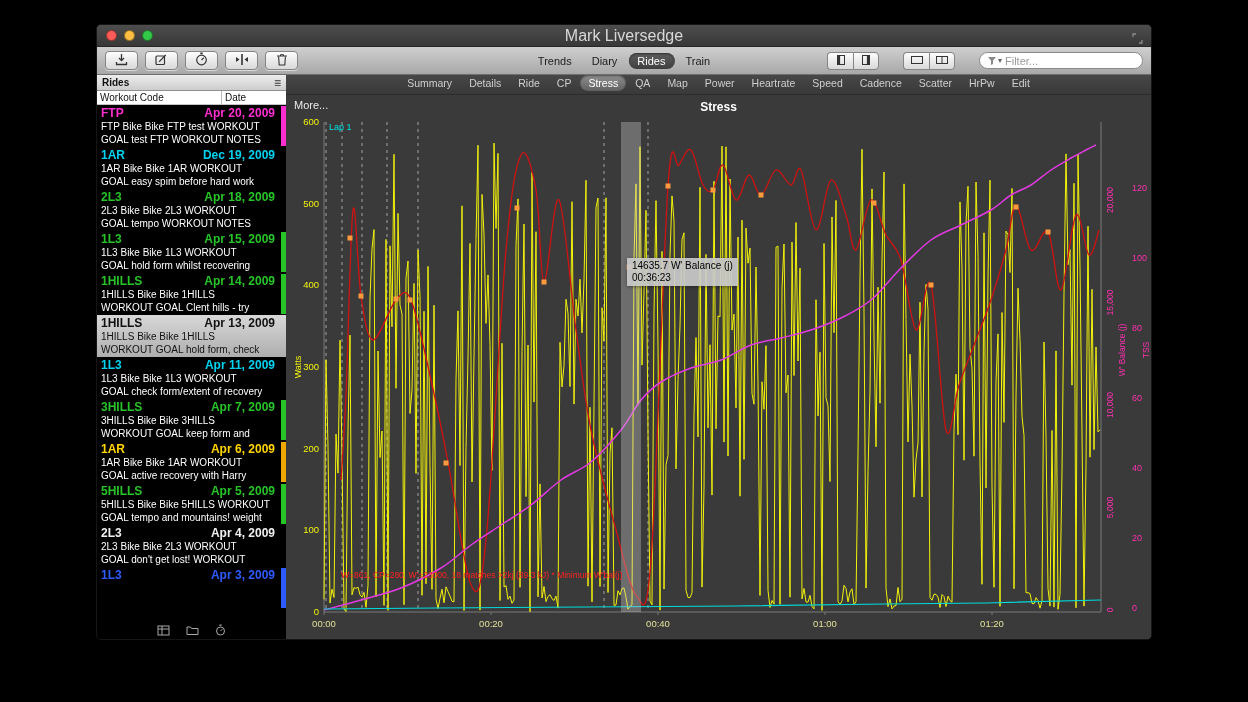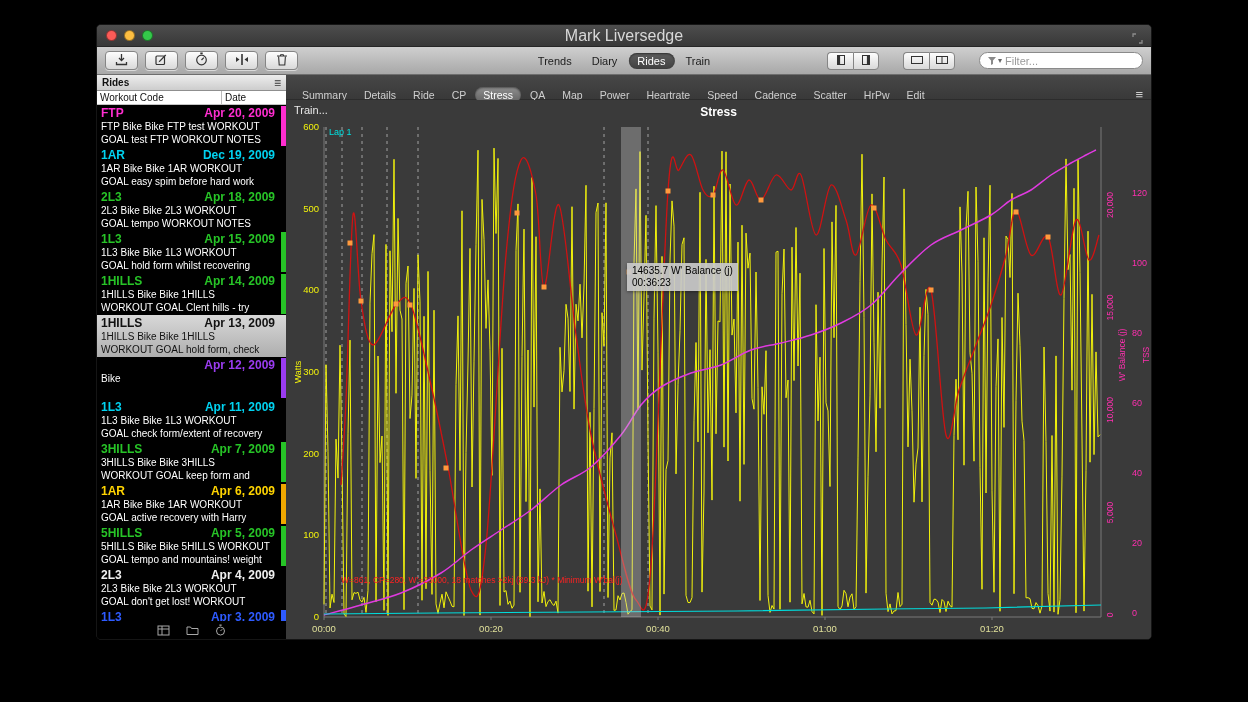--- a/index.html
+++ b/index.html
@@ -59,21 +59,21 @@
   .ride-top { display:flex; justify-content:space-between; align-items:baseline; }
   .ride-code, .ride-date { font-size:12px; font-weight:bold; white-space:nowrap;text-align:right; }
   .ride-line { font-size:10px; color:#fff; line-height:13px; white-space:nowrap; }
   .ride-item.selected .ride-line { color:#111; }
   .ride-bar { position:absolute; right:0; top:1px; bottom:1px; width:5px; }
   .sidebar-footer { height:20px; background:#000; display:flex; align-items:center; justify-content:center; gap:16px; }
 
   
   .chart-panel { flex:1; display:flex; flex-direction:column; background:#3a3a3a; }
   .chart-tabbar { height:20px; background:linear-gradient(#474747,#393939); border-bottom:1px solid #2c2c2c;
-                  display:flex; align-items:flex-start; padding:12px 8px; }
+                  display:flex; align-items:center; padding:0 8px;flex-direction:column; }
   .chart-tab-list { display:flex; align-items:center; gap:1px; }
   .chart-tab { font-size:10.5px; color:#cfcfcf; padding:2px 8px; border-radius:9px; white-space:nowrap; }
   .chart-tab.selected { background:linear-gradient(#8f8f8f,#616161); color:#fff; box-shadow:inset 0 1px 2px rgba(0,0,0,.45); }
   .chart-menu { margin-left:auto; color:#cfcfcf; font-size:13px; }
   .chart-region { position:relative; flex:1; background:#3a3a3a; }
   .chart-region svg { display:block; position:absolute; inset:0; }
   svg text { font-family:"Liberation Sans", sans-serif; }
   .more-link { position:absolute; left:8px; top:4px; font-size:11px; color:#e8e8e8; z-index:3; }
   .chart-title { position:absolute; left:0; right:0; top:5px; text-align:center; font-size:12px; font-weight:bold; color:#fff; z-index:3; }
   .lap-label { position:absolute; left:43px; top:27px; font-size:9px; color:#00e0e0; z-index:3; }
@@ -236,28 +236,20 @@
               <div class="ride-line">WORKOUT GOAL Clent hills - try</div>
               <span class="ride-bar" style="background: rgb(39, 196, 39);"></span>
             </div>
             <div class="ride-item selected">
               <div class="ride-top">
                 <span class="ride-code" style="color: rgb(17, 17, 17);">1HILLS</span>
                 <span class="ride-date" style="color: rgb(17, 17, 17);">Apr 13, 2009</span>
               </div>
               <div class="ride-line">1HILLS Bike Bike 1HILLS</div>
               <div class="ride-line">WORKOUT GOAL hold form, check</div>
-            </div>
-            <div class="ride-item">
-              <div class="ride-top">
-                <span class="ride-code"></span>
-                <span class="ride-date" style="color: rgb(154, 60, 240);">Apr 12, 2009</span>
-              </div>
-              <div class="ride-line">Bike</div>
-              <span class="ride-bar" style="background: rgb(154, 60, 240);"></span>
             </div>
             <div class="ride-item">
               <div class="ride-top">
                 <span class="ride-code" style="color: rgb(0, 210, 240);">1L3</span>
                 <span class="ride-date" style="color: rgb(0, 210, 240);">Apr 11, 2009</span>
               </div>
               <div class="ride-line">1L3 Bike Bike 1L3 WORKOUT</div>
               <div class="ride-line">GOAL check form/extent of recovery</div>
             </div>
             <div class="ride-item">
@@ -334,21 +326,21 @@
               <span class="chart-tab">Heartrate</span>
               <span class="chart-tab">Speed</span>
               <span class="chart-tab">Cadence</span>
               <span class="chart-tab">Scatter</span>
               <span class="chart-tab">HrPw</span>
               <span class="chart-tab">Edit</span>
             </div>
           <span class="chart-menu">≡</span>
         </div>
         <div class="chart-region">
-          <span class="more-link">Train...</span>
+          <span class="more-link">More...</span>
           <div class="chart-title">Stress</div>
           <span class="lap-label">Lap 1</span>
           <svg width="867" height="546" viewBox="0 0 867 546">
               <line x1="38" y1="27" x2="38" y2="517" stroke="#787878"></line>
               <line x1="38" y1="517" x2="815" y2="517" stroke="#787878"></line>
               <line x1="815" y1="27" x2="815" y2="517" stroke="#787878"></line>
               <line x1="40" y1="27" x2="40" y2="517" stroke="#cfcfcf" stroke-dasharray="3,4" opacity="0.7"></line>
               <line x1="56" y1="27" x2="56" y2="517" stroke="#cfcfcf" stroke-dasharray="3,4" opacity="0.7"></line>
               <line x1="76" y1="27" x2="76" y2="517" stroke="#cfcfcf" stroke-dasharray="3,4" opacity="0.7"></line>
               <line x1="101" y1="27" x2="101" y2="517" stroke="#cfcfcf" stroke-dasharray="3,4" opacity="0.7"></line>

